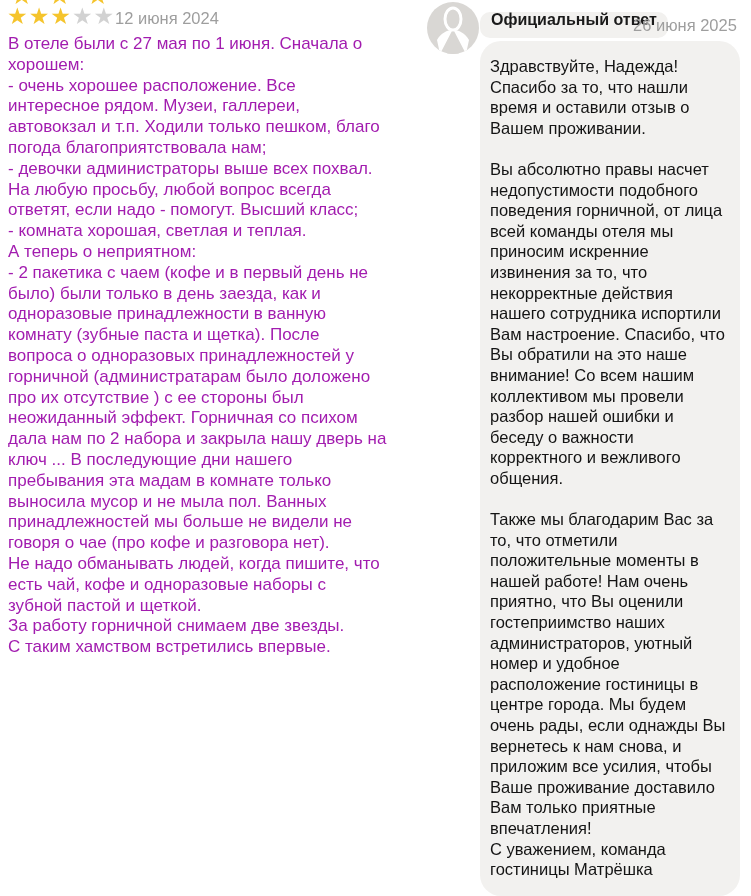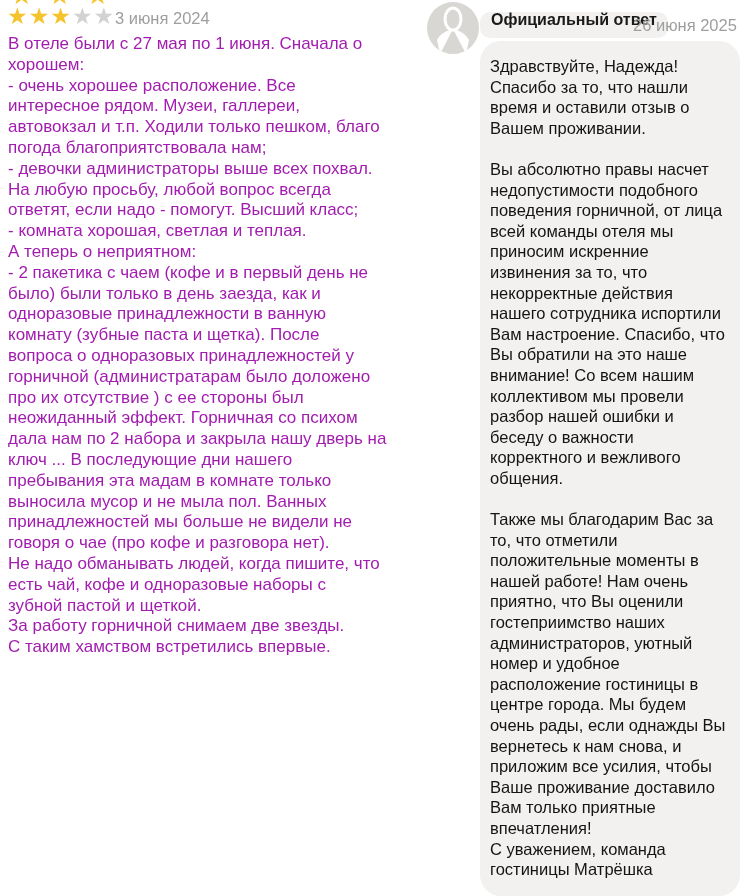--- a/index.html
+++ b/index.html
@@ -74,21 +74,21 @@
       </span>
     </div>
 
   <div class="stars">
       <span class="star" style="color: rgb(245, 196, 44);">★</span>
       <span class="star" style="color: rgb(245, 196, 44);">★</span>
       <span class="star" style="color: rgb(245, 196, 44);">★</span>
       <span class="star" style="color: rgb(210, 210, 210);">★</span>
       <span class="star" style="color: rgb(210, 210, 210);">★</span>
     </div>
-  <span class="review-date" style="color: rgb(158, 158, 158);">3 июня 2024</span>
+  <span class="review-date" style="color: rgb(158, 158, 158);">12 июня 2024</span>
   <div class="review-text">В отеле были с 27 мая по 1 июня. Сначала о
 хорошем:
 - очень хорошее расположение. Все
 интересное рядом. Музеи, галлереи,
 автовокзал и т.п. Ходили только пешком, благо
 погода благоприятствовала нам;
 - девочки администраторы выше всех похвал.
 На любую просьбу, любой вопрос всегда
 ответят, если надо - помогут. Высший класс;
 - комната хорошая, светлая и теплая.

